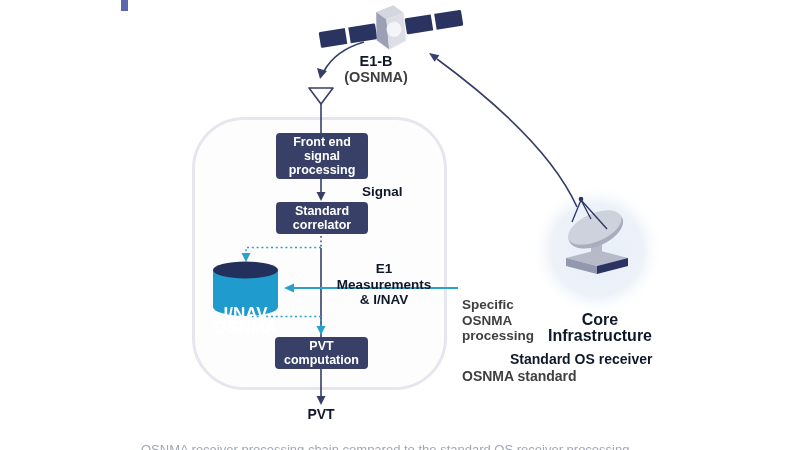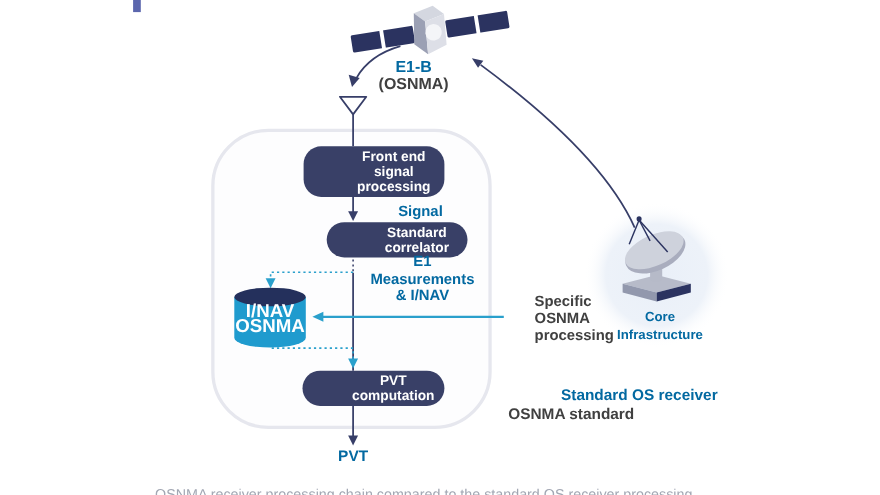--- a/index.html
+++ b/index.html
@@ -1,42 +1,41 @@
 <!DOCTYPE html>
 <html><head>
 <meta charset="utf-8">
 <style>
   html,body{margin:0;padding:0;}
   body{
     width:800px;height:450px;position:relative;overflow:hidden;
     background:#ffffff;
     font-family:"Liberation Sans", sans-serif;
   }
-  .ml{white-space:pre-line;}
+  .ml{white-space:pre-line;margin-top:31px;}
   .lbl{
     position:absolute;
     font-weight:bold;
-    color:#0369a1;
+    color:#0f172a;
   }
   .teal{color:#404040;}
   .white{color:#ffffff;}
   .center{text-align:center;}
   .navybox{
     position:absolute;
     background:#394067;
-    border-radius:16px;
+    border-radius:4px;
     color:#ffffff;
     font-weight:bold;
     font-size:12.5px;
     line-height:14px;
     display:flex;align-items:center;justify-content:center;
     text-align:center;
     white-space:pre-line;
     z-index:4;
-    padding-left:36px;
   }
   #receiver-container{
     position:absolute;
     left:192px;top:117px;width:255px;height:273px;
     border:3px solid #e6e7ee;
     border-radius:52px;
     background:#fdfdfe;
     box-sizing:border-box;
     z-index:1;
   }
@@ -146,43 +145,43 @@
     <line x1="581" y1="200" x2="591" y2="219" stroke="#2b3360" stroke-width="1.3"></line>
     <line x1="581" y1="200" x2="607" y2="229" stroke="#2b3360" stroke-width="1.3"></line>
     <circle cx="581" cy="199" r="2.3" fill="#2b3360"></circle>
   </g>
 </svg>
 
 <div class="navybox" style="left:276px;top:133px;width:92px;height:46px;">Front end
 signal
 processing</div>
 
-<div class="navybox" style="left:276px;top:202px;width:92px;height:32px;margin-left:21px;">Standard
+<div class="navybox" style="left:276px;top:202px;width:92px;height:32px;">Standard
 correlator</div>
 
 <div class="navybox" style="left:275px;top:337px;width:93px;height:32px;">PVT
 computation</div>
 
 <div class="lbl ml center white z5" style="left:213px;top:276px;width:65px;font-size:17px;line-height:14px;">I/NAV
 OSNMA</div>
 
 <div class="lbl center z5" style="left:340px;top:53px;width:72px;font-size:14.5px;">E1-B</div>
 <div class="lbl center teal z5" style="left:330px;top:69px;width:92px;font-size:14.5px;">(OSNMA)</div>
 
 <div class="lbl z5" style="left:362px;top:184px;font-size:13.5px;">Signal</div>
 
 <div class="lbl ml center z5" style="left:329px;top:230px;width:110px;font-size:13.5px;line-height:15.5px;">E1
 Measurements
 &amp; I/NAV</div>
 
-<div class="lbl ml teal z5" style="left:486px;top:266px;font-size:13.5px;line-height:15.5px;">Specific
+<div class="lbl ml teal z5" style="left:462px;top:266px;font-size:13.5px;line-height:15.5px;">Specific
 OSNMA
 processing</div>
 
-<div class="lbl ml center z5" style="left:543px;top:281px;width:114px;font-size:12px;line-height:15.5px;">Core
+<div class="lbl ml center z5" style="left:543px;top:281px;width:114px;font-size:16px;line-height:15.5px;">Core
 Infrastructure</div>
 
 <div class="lbl z5" style="left:462px;top:351px;font-size:14px;margin-left:48px;">Standard OS receiver</div>
 <div class="lbl teal z5" style="left:462px;top:368px;font-size:14px;">OSNMA standard</div>
 
 <div class="lbl center z5" style="left:299px;top:406px;width:44px;font-size:14px;">PVT</div>
 
 <div id="caption-clip">
   <div class="cap">OSNMA receiver processing chain compared to the standard OS receiver processing chain</div>
 </div>

